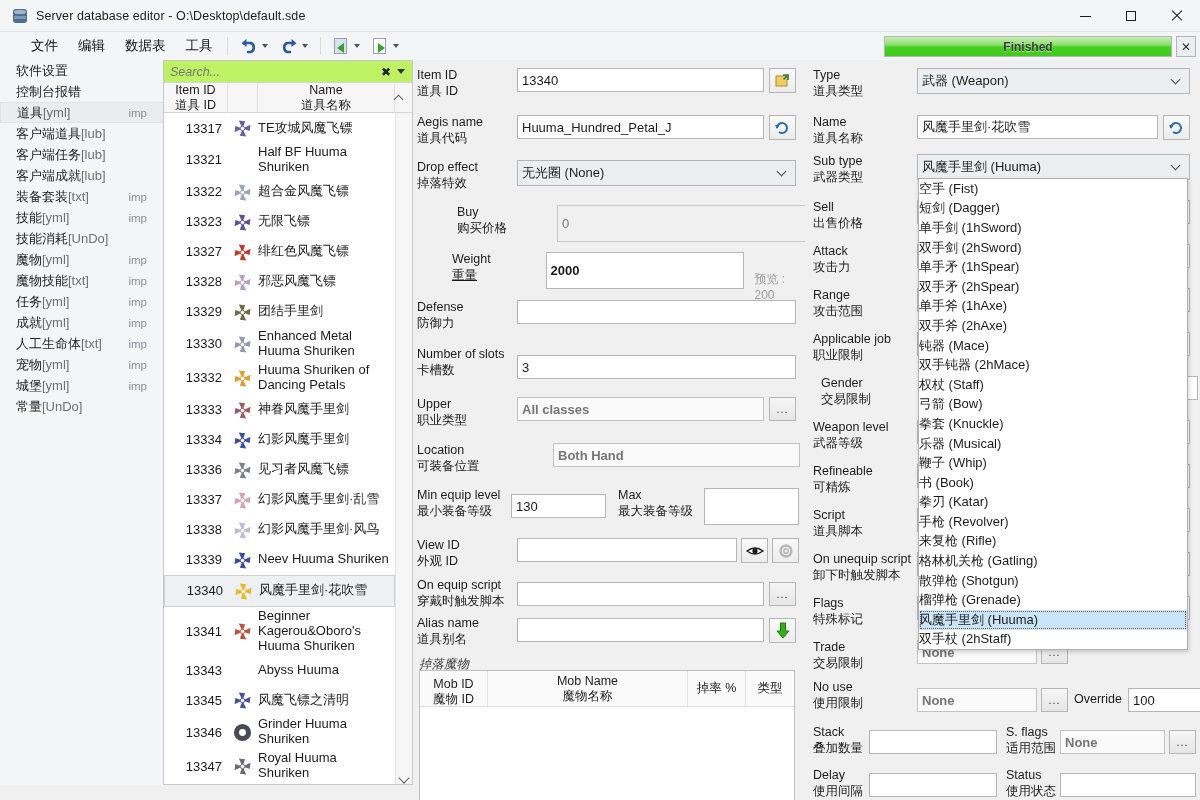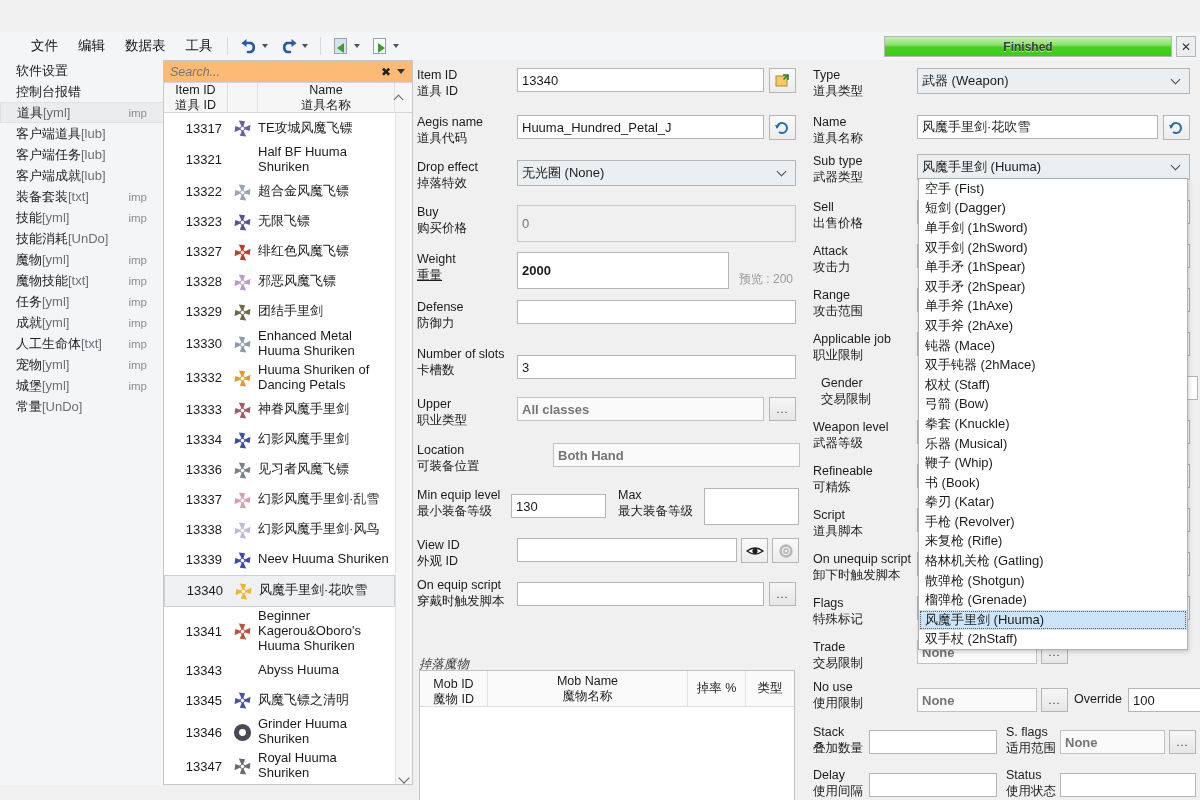--- a/index.html
+++ b/index.html
@@ -136,21 +136,21 @@
   }
   .side-item.active .imp { color: #8a8f94; }
 
   
   .listpanel {
     position: absolute; left: 163px; top: 60px; width: 250px; height: 725px;
     background: #fff; border: 1px solid #c8c8c8;
   }
   .searchbar {
     position: absolute; left: 0; top: 0; width: 248px; height: 22px;
-    background: #fdba74; border-bottom: 1px solid #d4d4d4;
+    background: #bef264; border-bottom: 1px solid #d4d4d4;
     display: flex; align-items: center;
   }
   .searchbar input {
     border: none; outline: none; flex: 1; height: 20px;
     font-size: 12.5px; font-style: italic; color: #6e6e6e;
     padding-left: 6px; background: transparent;
     font-family: "Liberation Sans", sans-serif;
   }
   .search-clear {
     width: 18px; text-align: center; font-size: 12px; color: #222; cursor: default;
@@ -272,34 +272,51 @@
   }
 
   
   .dropdown {
     position: absolute; background: #fff; border: 1px solid #b0b0b0;
     box-shadow: 1px 2px 4px rgba(0,0,0,.18);
     z-index: 50;
   }
   .dd-item {
     height: 19.6px; display: flex; align-items: center;
-    font-size: 13px; color: #1b1b1b; padding-left: 6px; cursor: default;
+    font-size: 13px; color: #1b1b1b; cursor: default;
     white-space: nowrap;
   }
   .dd-item.sel {
     background: #cce4f7; outline: 1px dotted #5b5b5b; outline-offset: -2px;
   }
 
   .svgicon { display: block; }
 </style>
 </head>
 <body>
 
 <div id="app">
 
+  <div class="titlebar">
+    <div class="title-icon">
+        <div class="db-cyl"></div>
+      </div>
+    <div class="title-text">Server database editor - O:\Desktop\default.sde</div>
+    <div class="wincontrols">
+      <div class="wc">
+          <div class="wc-min"></div>
+        </div>
+      <div class="wc">
+          <div class="wc-max"></div>
+        </div>
+      <div class="wc close">
+          <div class="wc-close"></div>
+        </div>
+    </div>
+  </div>
 
   <div class="menurow">
     <div class="menu-item">文件</div>
     <div class="menu-item">编辑</div>
     <div class="menu-item">数据表</div>
     <div class="menu-item">工具</div>
 
     <div class="tb-sep"></div>
 
     <div class="tb-btn">
@@ -740,29 +757,29 @@
         <span>Drop effect</span>
         <span class="cn">掉落特效</span>
       </div>
       <div class="fcombo" style="width:279px;">
         <span class="cv">无光圈 (None)</span>
         <span class="chev"></span>
       </div>
     </div>
 
     <div class="frow" style="left:4px; top:145px;">
-      <div class="flabel" style="width:100px;">
+      <div class="flabel" style="width:100px;margin-left:40px;">
         <span>Buy</span>
         <span class="cn">购买价格</span>
       </div>
       <input class="finput tall readonly" style="width: 279px;" placeholder="0">
     </div>
 
     <div class="frow" style="left:4px; top:192px;">
-      <div class="flabel underline-cn" style="width:100px;">
+      <div class="flabel underline-cn" style="width:100px;margin-left:35px;">
         <span>Weight</span>
         <span class="cn">重量</span>
       </div>
       <input class="finput tall" style="width: 212px; font-weight: bold;" value="2000">
       <span class="hint" style="margin-left:10px; margin-top:19px;">预览 : 200</span>
     </div>
 
     <div class="frow" style="left:4px; top:240px;">
       <div class="flabel" style="width:100px;">
         <span>Defense</span>
@@ -832,20 +849,32 @@
 
     <div class="frow" style="left:4px; top:518px;">
       <div class="flabel" style="width:100px;">
         <span>On equip script</span>
         <span class="cn">穿戴时触发脚本</span>
       </div>
       <input class="finput" style="width: 247px; margin-top: 4px;" value="">
       <div class="minibtn" style="margin-left:5px; margin-top:4px;">...</div>
     </div>
 
+    <div class="frow" style="left:4px; top:556px;">
+      <div class="flabel" style="width:100px;">
+        <span>Alias name</span>
+        <span class="cn">道具别名</span>
+      </div>
+      <input class="finput" style="width: 247px; margin-top: 2px;" value="">
+      <div class="iconbtn" style="margin-left:5px; margin-top:2px; border-color:#b5b5b5;">
+        <svg width="16" height="17" viewBox="0 0 16 17">
+          <path d="M5.5 1 h5 v8 h3.5 L8 16 L2 9 h3.5 Z" fill="#36b019" stroke="#1d7a0c" stroke-width="1"></path>
+        </svg>
+      </div>
+    </div>
 
     <div class="section-label" style="position:absolute; left:6px; top:596px;">掉落魔物</div>
 
     <div class="mobtable" style="left:6px; top:610px; width:376px; height:177px;">
       <div class="mt-head">
         <div class="mt-cell" style="width:68px;justify-content:flex-end;">
           <span>Mob ID</span>
           <span>魔物 ID</span>
         </div>
         <div class="mt-cell" style="width:200px;">

